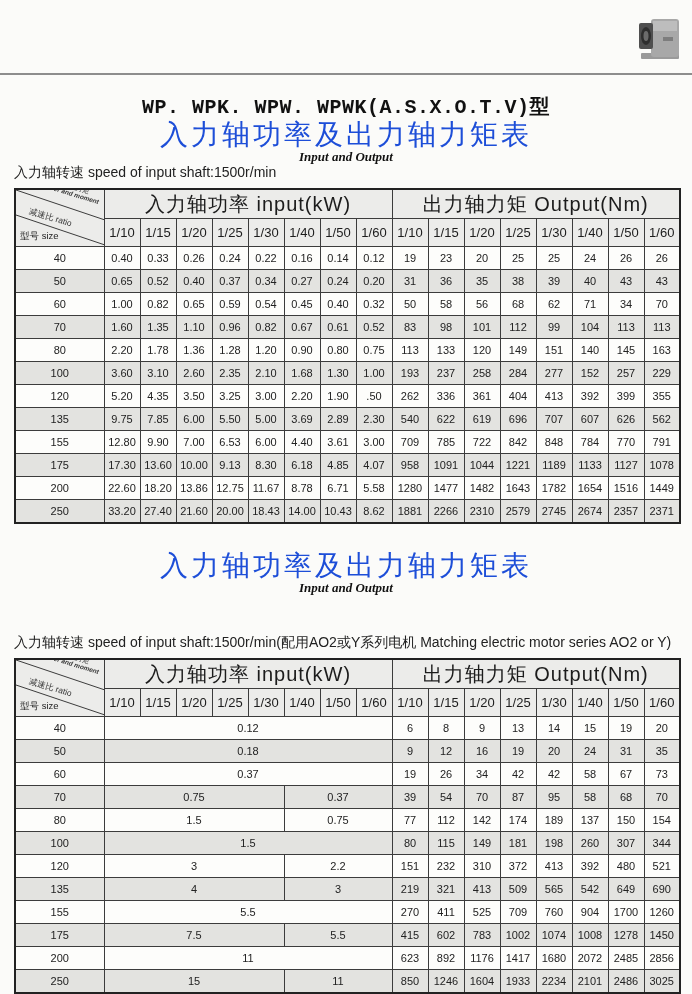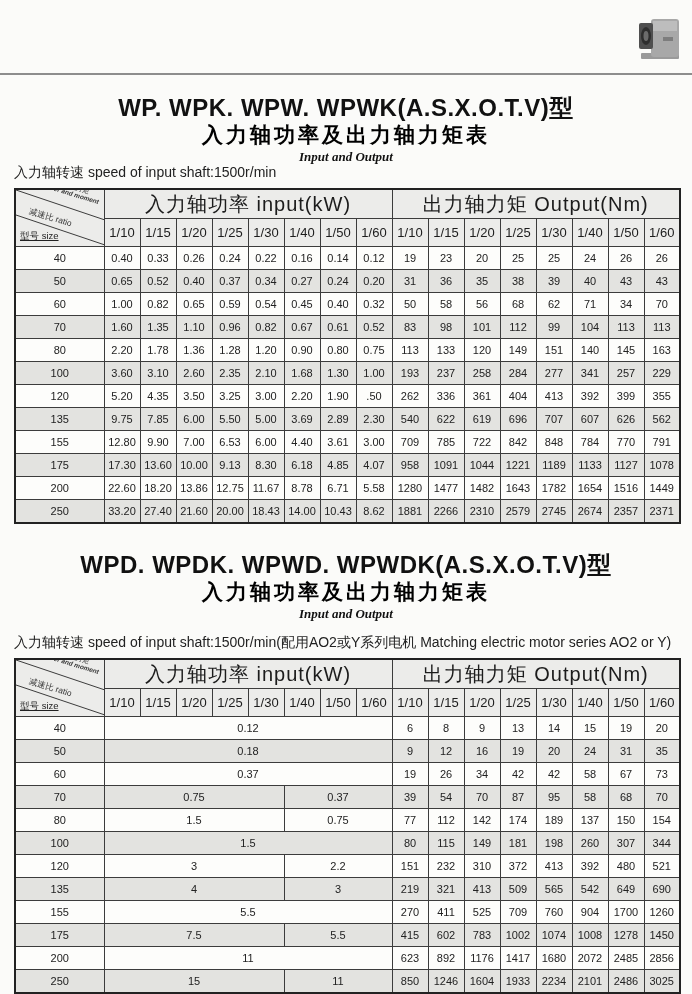--- a/index.html
+++ b/index.html
@@ -8,26 +8,26 @@
     background:#fbfbf9;
     font-family:"Liberation Sans",sans-serif;
     color:#1c1c1c;
     position:relative;
     overflow:hidden;
   }
   .toprule{position:absolute;top:73px;left:0;width:692px;height:2px;background:#8d8d8d;}
   .photo{position:absolute;top:7px;right:9px;width:46px;height:60px;}
   .title-block{position:absolute;left:0;width:692px;text-align:center;}
   .main-title{
-    font-family:Liberation Sans, sans-serif;font-weight:bold;
-    font-size:24px;line-height:26px;color:#111;letter-spacing:.5px;text-align:center;
+    font-family:Liberation Mono, monospace;font-weight:bold;
+    font-size:20px;line-height:26px;color:#111;letter-spacing:.5px;text-align:center;
   }
   .cn-subtitle{
-    font-family:"Liberation Serif",serif;font-weight:bold;
-    font-size:21px;line-height:28px;color:#000000;letter-spacing:3px;
+    font-family:"Liberation Serif",serif;font-weight:normal;
+    font-size:28px;line-height:28px;color:#1d4ed8;letter-spacing:3px;
   }
   .io-subtitle{
     font-family:"Liberation Serif",serif;font-weight:bold;
     font-size:13px;line-height:16px;color:#111;font-style:italic;
   }
   .note{position:absolute;left:14px;font-size:14px;color:#222;white-space:nowrap;}
   table.spec{
     position:absolute;left:14px;
     border-collapse:collapse;table-layout:fixed;
     background:#fdfdfb;border:2px solid #222;
@@ -49,21 +49,21 @@
     position:absolute;top:2px;right:1px;width:62px;
     transform:rotate(17deg);transform-origin:100% 0;
     font-size:7px;line-height:7px;color:#333;
   }
   .c-top .en{font-size:6.5px;font-weight:bold;font-style:italic;}
   .c-mid{
     position:absolute;top:22px;left:12px;
     transform:rotate(17deg);
     font-size:8.5px;color:#333;white-space:nowrap;
   }
-  .c-size{position:absolute;bottom:3px;left:4px;font-size:9.5px;color:#222;text-decoration:underline;}
+  .c-size{position:absolute;bottom:3px;left:4px;font-size:9.5px;color:#222;}
 </style>
 </head>
 <body>
 
 <div class="toprule"></div>
 
 <div class="photo">
   <svg width="46" height="60" viewBox="0 0 46 60">
     <rect x="4" y="46" width="38" height="6" rx="1" fill="#9a9a9a"></rect>
     <rect x="14" y="12" width="28" height="38" rx="3" fill="#a8a8a8"></rect>
@@ -230,21 +230,21 @@
         <td>2.35</td>
         <td>2.10</td>
         <td>1.68</td>
         <td>1.30</td>
         <td>1.00</td>
         <td>193</td>
         <td>237</td>
         <td>258</td>
         <td>284</td>
         <td>277</td>
-        <td>341</td>
+        <td>152</td>
         <td>257</td>
         <td>229</td>
       </tr>
       <tr>
         <td>120</td>
         <td>5.20</td>
         <td>4.35</td>
         <td>3.50</td>
         <td>3.25</td>
         <td>3.00</td>
@@ -352,21 +352,20 @@
         <td>2579</td>
         <td>2745</td>
         <td>2674</td>
         <td>2357</td>
         <td>2371</td>
       </tr>
     </tbody>
 </table>
 
 <div class="title-block" style="top:552px;">
-  <div class="main-title">WPD. WPDK. WPWD. WPWDK(A.S.X.O.T.V)型</div>
   <div class="cn-subtitle">入力轴功率及出力轴力矩表</div>
   <div class="io-subtitle">Input and Output</div>
 </div>
 
 <div class="note" style="top:634px;">入力轴转速 speed of input shaft:1500r/min(配用AO2或Y系列电机 Matching electric motor series AO2 or Y)</div>
 
 <table class="spec" style="top:658px;">
   <colgroup>
     <col style="width:89px;">
     <col span="16" style="width:36px;">

